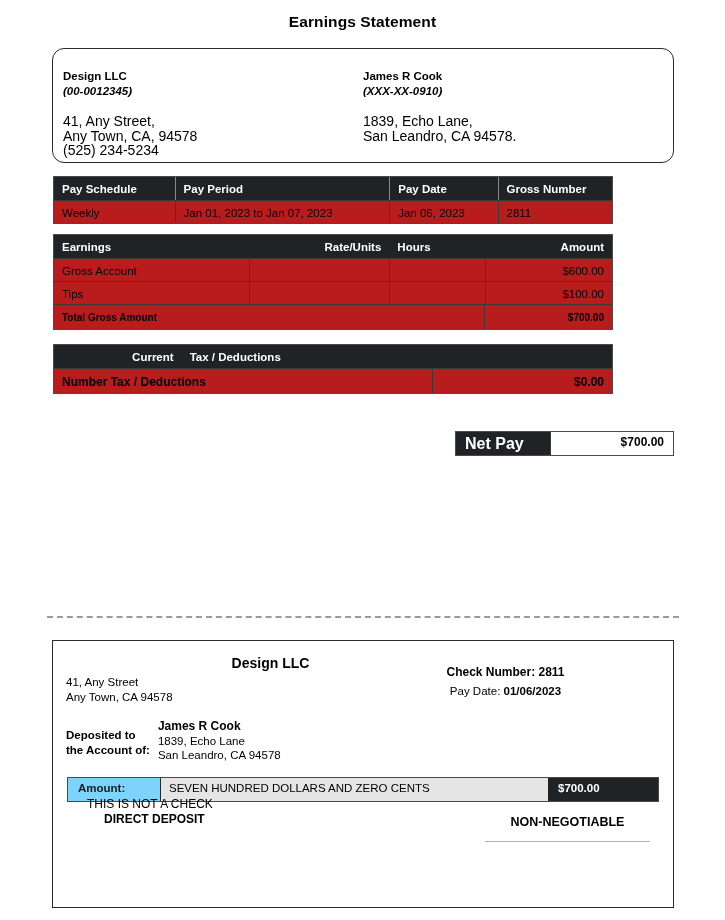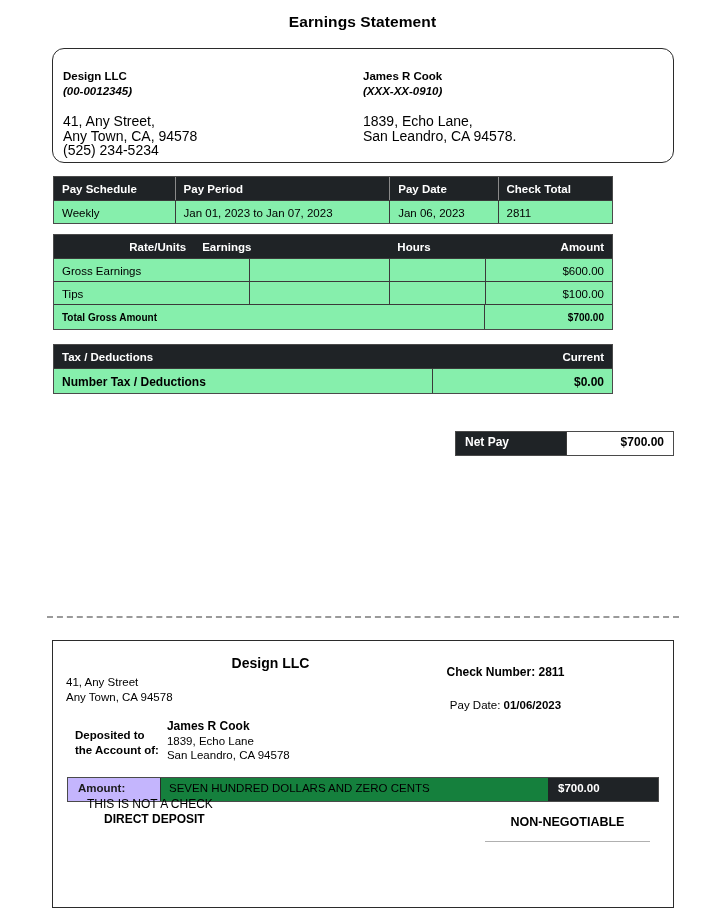--- a/index.html
+++ b/index.html
@@ -62,21 +62,21 @@
     line-height: 14.5px;
   }
 
   
   .tbl {
     position: absolute;
     left: 53px;
     width: 560px;
     box-sizing: border-box;
     border: 1.5px solid #4a4a4a;
-    background: #86efac;
+    background: #b91c1c;
   }
   .trow {
     display: flex;
     box-sizing: border-box;
     width: 100%;
   }
   .thead {
     background: #1f2326;
     color: #ffffff;
     font-weight: bold;
@@ -132,26 +132,26 @@
     position: absolute;
     left: 455px;
     top: 431px;
     width: 219px;
     height: 25px;
     display: flex;
     box-sizing: border-box;
     border: 1.5px solid #4a4a4a;
   }
   .netpay-label {
-    width: 110px;
+    width: 94px;
     box-sizing: border-box;
     background: #1f2326;
     color: #ffffff;
     font-weight: bold;
-    font-size: 12px;
+    font-size: 16px;
     padding: 3px 0 0 9px;
   }
   .netpay-value {
     flex: 1;
     box-sizing: border-box;
     background: #ffffff;
     font-weight: bold;
     font-size: 12px;
     text-align: right;
     padding: 3px 9px 0 0;
@@ -199,40 +199,39 @@
     left: 300px;
     top: 24px;
     width: 305px;
     text-align: center;
     font-size: 12px;
     font-weight: bold;
   }
   .stub-paydate {
     position: absolute;
     left: 300px;
-    top: 58px;
+    top: 44px;
     width: 305px;
     text-align: center;
     font-size: 11.5px;
   }
   .stub-paydate b { font-weight: bold; }
 
   .stub-deposit {
     position: absolute;
     left: 13px;
     top: 78px;
     display: flex;
   }
   .deposit-label {
     font-size: 11.5px;
     font-weight: bold;
     line-height: 14.5px;
     padding-top: 9px;
     white-space: nowrap;
-    margin-left: 9px;
   }
   .deposit-info {
     margin-left: 8px;
     font-size: 11.5px;
     line-height: 14.5px;
   }
   .deposit-name {
     font-weight: bold;
     font-size: 12px;
   }
@@ -243,31 +242,31 @@
     top: 136px;
     width: 592px;
     height: 25px;
     display: flex;
     box-sizing: border-box;
     border: 1.5px solid #4a4a4a;
   }
   .amt-label {
     width: 93px;
     box-sizing: border-box;
-    background: #c4b5fd;
+    background: #7dd3fc;
     color: #1a1a1a;
     font-weight: bold;
     font-size: 11.5px;
     padding: 4px 0 0 10px;
     border-right: 1.4px solid #2b2b2b;
   }
   .amt-words {
     flex: 1;
     box-sizing: border-box;
-    background: #15803d;
+    background: #e5e5e5;
     font-size: 11.5px;
     padding: 4px 0 0 8px;
     white-space: nowrap;
     overflow: hidden;
   }
   .amt-value {
     width: 110px;
     box-sizing: border-box;
     background: #1f2326;
     color: #ffffff;
@@ -326,59 +325,59 @@
       <div>San Leandro, CA 94578.</div>
     </div>
   </div>
 </div>
 
 <div class="tbl" id="pay-schedule-table">
   <div class="trow thead">
     <div class="tcell c1">Pay Schedule</div>
     <div class="tcell c2 vdiv-light">Pay Period</div>
     <div class="tcell c3 vdiv-light">Pay Date</div>
-    <div class="tcell c4 vdiv-light">Check Total</div>
+    <div class="tcell c4 vdiv-light">Gross Number</div>
   </div>
   <div class="trow hdiv">
     <div class="tcell c1">Weekly</div>
     <div class="tcell c2 vdiv">Jan 01, 2023 to Jan 07, 2023</div>
     <div class="tcell c3 vdiv">Jan 06, 2023</div>
     <div class="tcell c4 vdiv">2811</div>
   </div>
 </div>
 
 <div class="tbl" id="earnings-table">
   <div class="trow thead">
+    <div class="tcell c1">Earnings</div>
     <div class="tcell c2 r">Rate/Units</div>
-    <div class="tcell c1">Earnings</div>
     <div class="tcell c3">Hours</div>
     <div class="tcell c4 r">Amount</div>
   </div>
   <div class="trow hdiv">
-    <div class="tcell c1">Gross Earnings</div>
+    <div class="tcell c1">Gross Account</div>
     <div class="tcell c2 vdiv r"></div>
     <div class="tcell c3 vdiv"></div>
     <div class="tcell c4 vdiv r">$600.00</div>
   </div>
   <div class="trow hdiv">
     <div class="tcell c1">Tips</div>
     <div class="tcell c2 vdiv r"></div>
     <div class="tcell c3 vdiv"></div>
     <div class="tcell c4 vdiv r">$100.00</div>
   </div>
   <div class="trow hdiv row-total">
     <div class="tcell total-c1 bold">Total Gross Amount</div>
     <div class="tcell total-c2 vdiv r bold">$700.00</div>
   </div>
 </div>
 
 <div class="tbl" id="deductions-table">
   <div class="trow thead">
+    <div class="tcell c2 r">Current</div>
     <div class="tcell c1">Tax / Deductions</div>
-    <div class="tcell c2 r">Current</div>
   </div>
   <div class="trow hdiv row-total">
     <div class="tcell dtot-c1 bold">Number Tax / Deductions</div>
     <div class="tcell dtot-c2 vdiv r bold">$0.00</div>
   </div>
 </div>
 
 <div class="netpay-box">
   <div class="netpay-label">Net Pay</div>
   <div class="netpay-value">$700.00</div>

